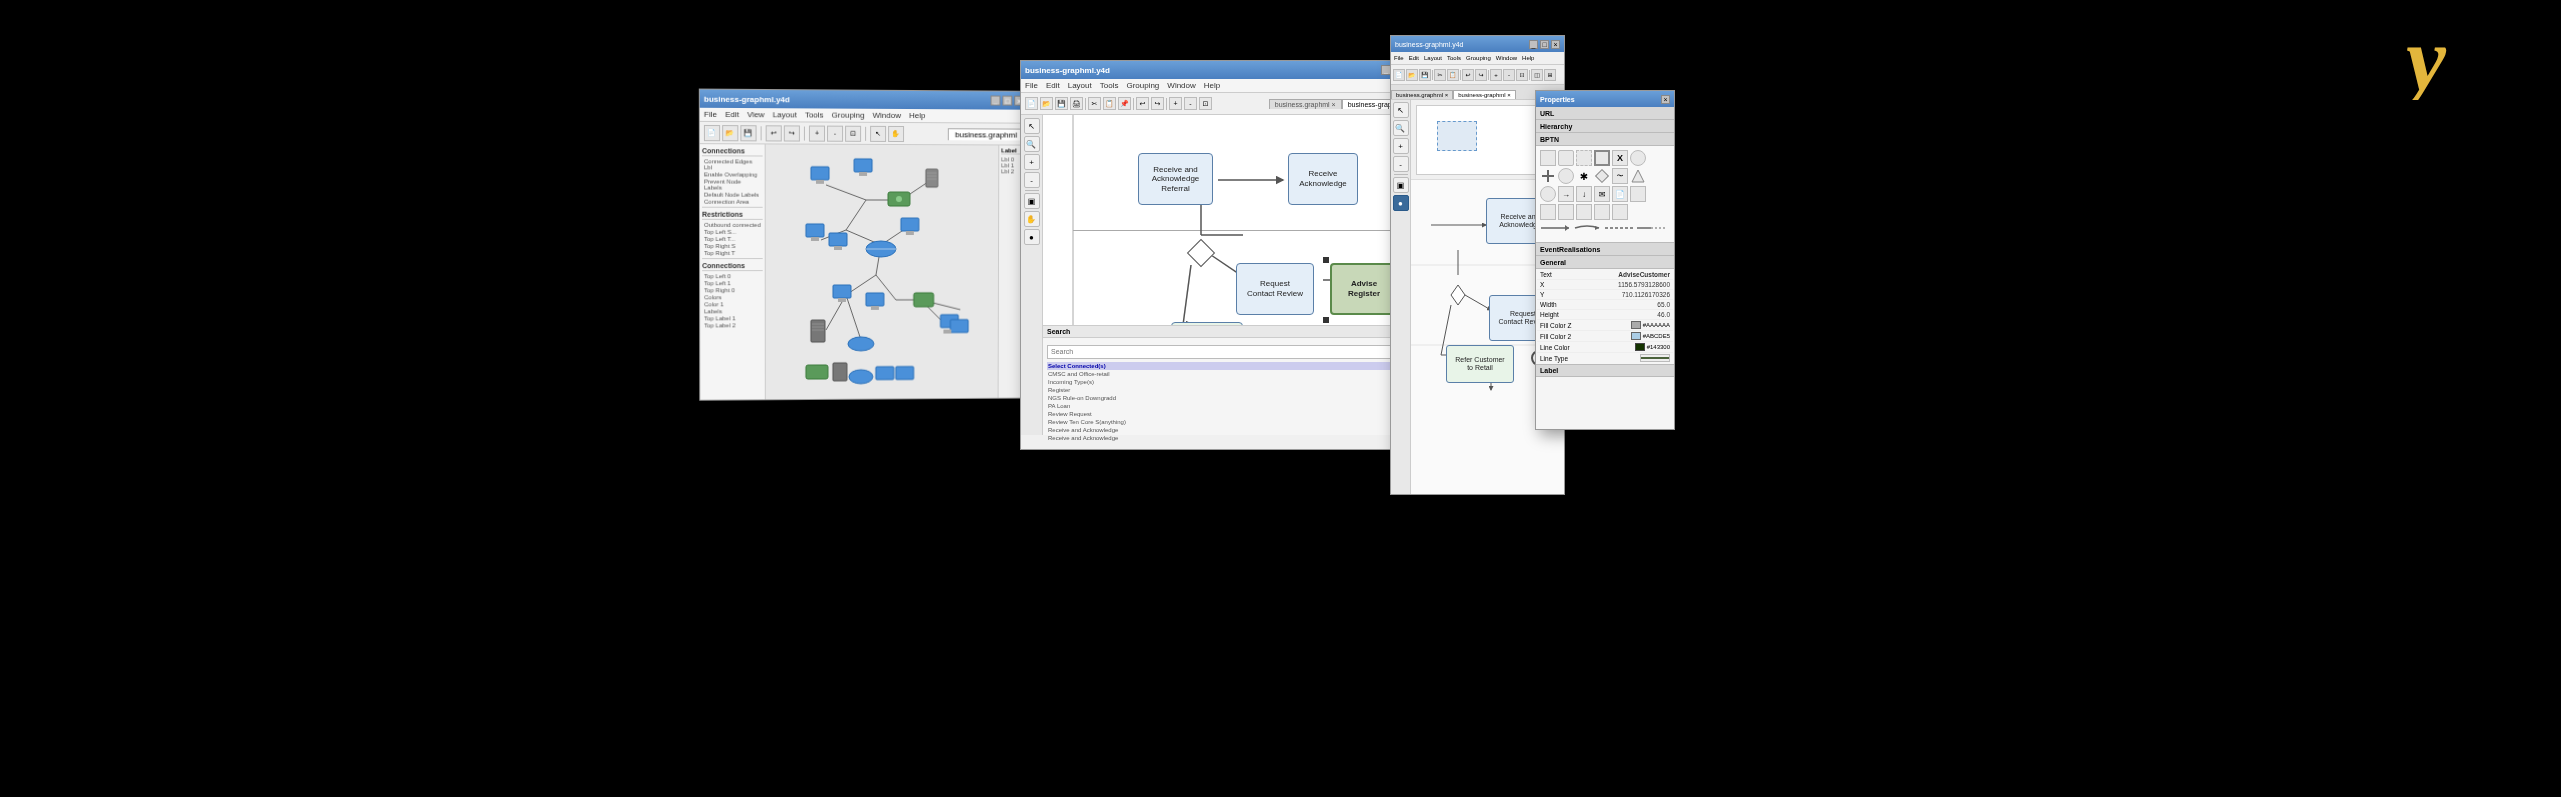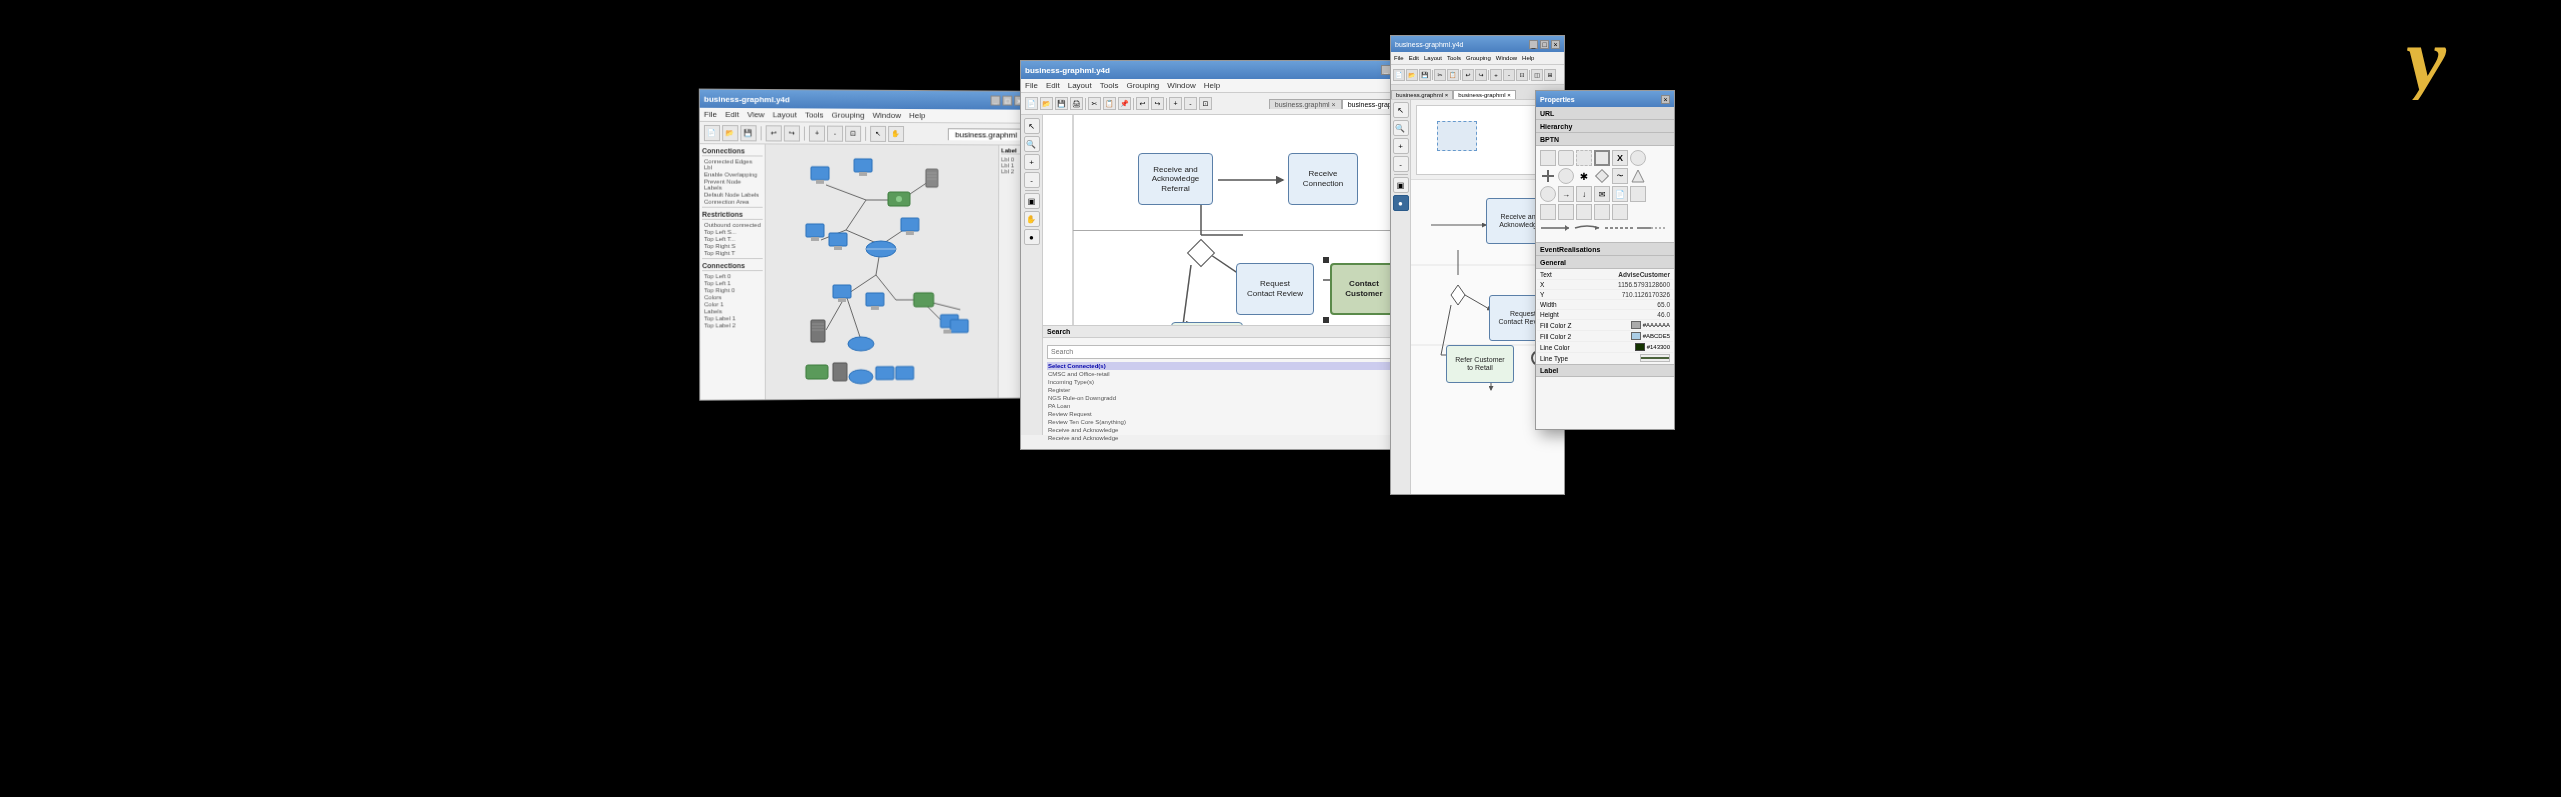--- a/index.html
+++ b/index.html
@@ -440,31 +440,31 @@
                 <path d="M0,0 L0,6 L6,3 z" fill="#555"></path>
               </marker>
             </defs>
           </svg>
 
           <div style="position:absolute;top:38px;left:95px;width:75px;height:52px;background:#e4eef8;border:1.5px solid #5a7fa8;border-radius:4px;display:flex;align-items:center;justify-content:center;text-align:center;font-size:8px;line-height:1.2;color:#222;padding:2px;">
             Receive and<br>Acknowledge<br>Referral
           </div>
 
           <div style="position:absolute;top:38px;left:245px;width:70px;height:52px;background:#e4eef8;border:1.5px solid #5a7fa8;border-radius:4px;display:flex;align-items:center;justify-content:center;text-align:center;font-size:8px;line-height:1.2;color:#222;padding:2px;">
-            <span>Receive Connection</span>
+            <span>Receive Acknowledge</span>
           </div>
 
           <div style="position:absolute;top:128px;left:148px;width:20px;height:20px;background:white;border:1.5px solid #555;transform:rotate(45deg);"></div>
 
           <div style="position:absolute;top:148px;left:193px;width:78px;height:52px;background:#e4eef8;border:1.5px solid #5a7fa8;border-radius:4px;display:flex;align-items:center;justify-content:center;text-align:center;font-size:8px;line-height:1.2;color:#222;padding:2px;">
             Request<br>Contact Review
           </div>
 
           <div style="position:absolute;top:148px;left:287px;width:68px;height:52px;background:#c8d8b8;border:2px solid #5a8a4a;border-radius:4px;display:flex;align-items:center;justify-content:center;text-align:center;font-size:8px;line-height:1.2;color:#222;font-weight:bold;padding:2px;">
-            <span>Contact Customer</span>
+            <span>Advise Register</span>
           </div>
 
           <div style="position:absolute;top:207px;left:128px;width:72px;height:42px;background:#e8f4e8;border:1.5px solid #5a7fa8;border-radius:4px;display:flex;align-items:center;justify-content:center;text-align:center;font-size:8px;line-height:1.2;color:#222;padding:2px;">
             Refer Customer<br>to Retail
           </div>
 
           <div style="position:absolute;top:145px;left:283px;width:76px;height:60px;pointer-events:none;">
             <div style="position:absolute;top:-3px;left:-3px;width:6px;height:6px;background:#333;"></div>
             <div style="position:absolute;top:-3px;right:-3px;width:6px;height:6px;background:#333;"></div>
             <div style="position:absolute;bottom:-3px;left:-3px;width:6px;height:6px;background:#333;"></div>

